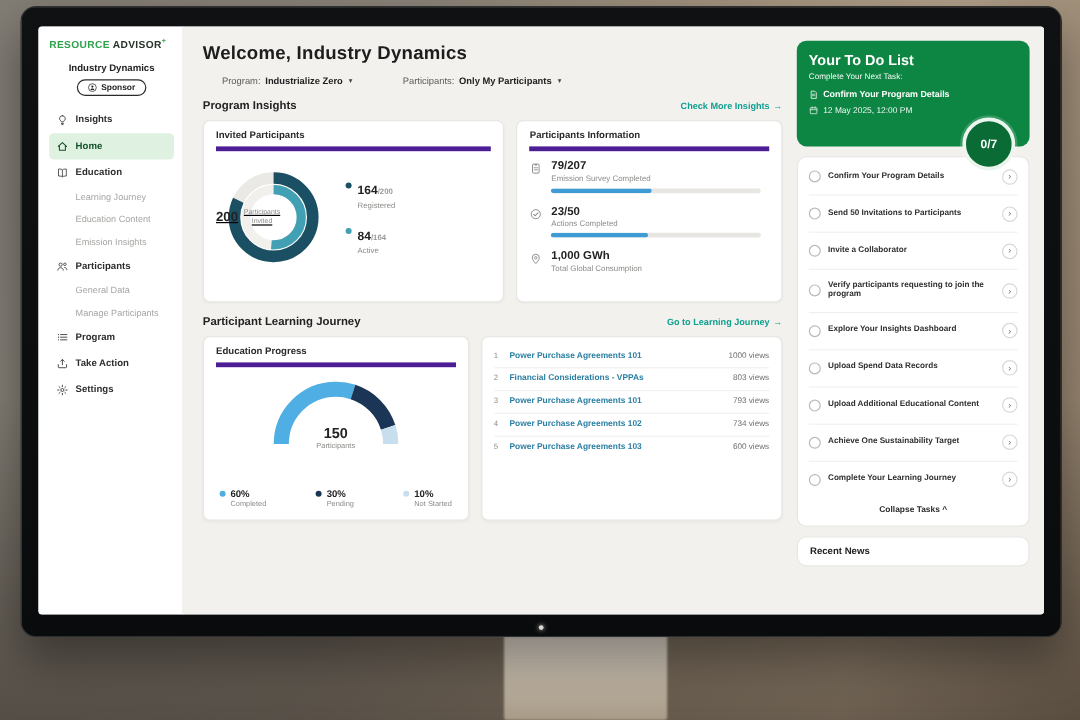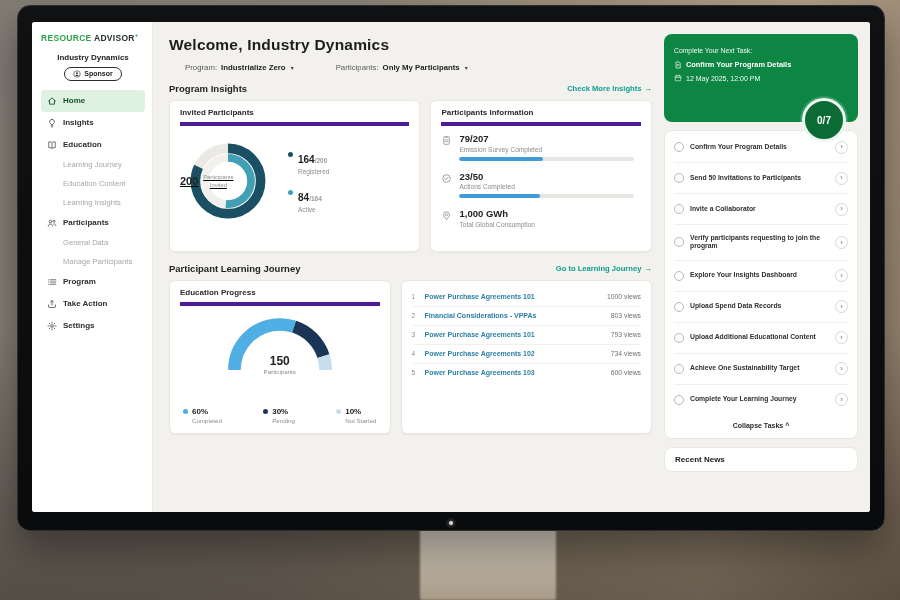--- a/index.html
+++ b/index.html
@@ -134,52 +134,52 @@
           <span class="sp-ic">
             <svg viewBox="0 0 16 16">
                 <circle cx="8" cy="8" r="6.5" fill="none" stroke="currentColor" stroke-width="1.2"></circle>
                 <circle cx="8" cy="6.3" r="1.8" fill="currentColor"></circle>
                 <path d="M4.8 11.8c.5-1.6 1.7-2.4 3.2-2.4s2.7.8 3.2 2.4" fill="currentColor"></path>
               </svg>
           </span>
           <span>Sponsor</span>
         </div>
         <nav>
+          <div class="nav-item">
+            <span class="nav-ic">
+                <svg viewBox="0 0 16 16">
+                  <path d="M8 2.2a3.8 3.8 0 0 1 2.3 6.8c-.5.4-.8.9-.8 1.5H6.5c0-.6-.3-1.1-.8-1.5A3.8 3.8 0 0 1 8 2.2zM6.7 12.6h2.6M7.2 14.2h1.6" fill="none" stroke="currentColor" stroke-width="1.3" stroke-linecap="round" stroke-linejoin="round"></path>
+                </svg>
+              </span>
+            <span>Insights</span>
+          </div>
           <div class="nav-item active">
             <span class="nav-ic">
                 <svg viewBox="0 0 16 16">
                   <path d="M2.5 8 8 3l5.5 5M4 7.2V13h8V7.2" fill="none" stroke="currentColor" stroke-width="1.4" stroke-linecap="round" stroke-linejoin="round"></path>
                 </svg>
               </span>
             <span>Home</span>
-          </div>
-          <div class="nav-item">
-            <span class="nav-ic">
-                <svg viewBox="0 0 16 16">
-                  <path d="M8 2.2a3.8 3.8 0 0 1 2.3 6.8c-.5.4-.8.9-.8 1.5H6.5c0-.6-.3-1.1-.8-1.5A3.8 3.8 0 0 1 8 2.2zM6.7 12.6h2.6M7.2 14.2h1.6" fill="none" stroke="currentColor" stroke-width="1.3" stroke-linecap="round" stroke-linejoin="round"></path>
-                </svg>
-              </span>
-            <span>Insights</span>
           </div>
           <div class="nav-item">
             <span class="nav-ic">
                 <svg viewBox="0 0 16 16">
                   <path d="M8 4.2C7.2 3.3 5.9 3 2.8 3v9.3c3.1 0 4.4.3 5.2 1.2.8-.9 2.1-1.2 5.2-1.2V3C10.1 3 8.8 3.3 8 4.2zM8 4.2v9.3" fill="none" stroke="currentColor" stroke-width="1.2" stroke-linejoin="round"></path>
                 </svg>
               </span>
             <span>Education</span>
           </div>
           <div class="nav-item sub">
             <span>Learning Journey</span>
           </div>
           <div class="nav-item sub">
             <span>Education Content</span>
           </div>
           <div class="nav-item sub">
-            <span>Learning Insights</span>
+            <span>Emission Insights</span>
           </div>
           <div class="nav-item">
             <span class="nav-ic">
                 <svg viewBox="0 0 16 16">
                   <circle cx="5.6" cy="5.6" r="2.1" fill="none" stroke="currentColor" stroke-width="1.3"></circle>
                   <path d="M2 13c0-2 1.6-3.3 3.6-3.3S9.2 11 9.2 13" fill="none" stroke="currentColor" stroke-width="1.3" stroke-linecap="round"></path>
                   <circle cx="11.3" cy="5.2" r="1.7" fill="none" stroke="currentColor" stroke-width="1.2"></circle>
                   <path d="M11 9.4c1.9.1 3 1.4 3 3.1" fill="none" stroke="currentColor" stroke-width="1.2" stroke-linecap="round"></path>
                 </svg>
               </span>
@@ -404,20 +404,21 @@
                 <span class="rank">5</span>
                 <a class="lesson-link">Power Purchase Agreements 103</a>
                 <span class="views">600 views</span>
               </div>
             </div>
           </div>
         </section>
 
         <aside class="rightpanel">
           <div class="todo-card">
+            <div class="todo-title">Your To Do List</div>
             <div class="todo-sub">Complete Your Next Task:</div>
             <div class="todo-task">
               <span class="ic-w">
                   <svg viewBox="0 0 16 16">
                     <path d="M4 2h6l2.5 2.5V14H4z" fill="none" stroke="currentColor" stroke-width="1.3" stroke-linejoin="round"></path>
                     <path d="M6 7h4M6 9.5h4" stroke="currentColor" stroke-width="1.1" stroke-linecap="round"></path>
                   </svg>
                 </span>
               <span>Confirm Your Program Details</span>
             </div>

